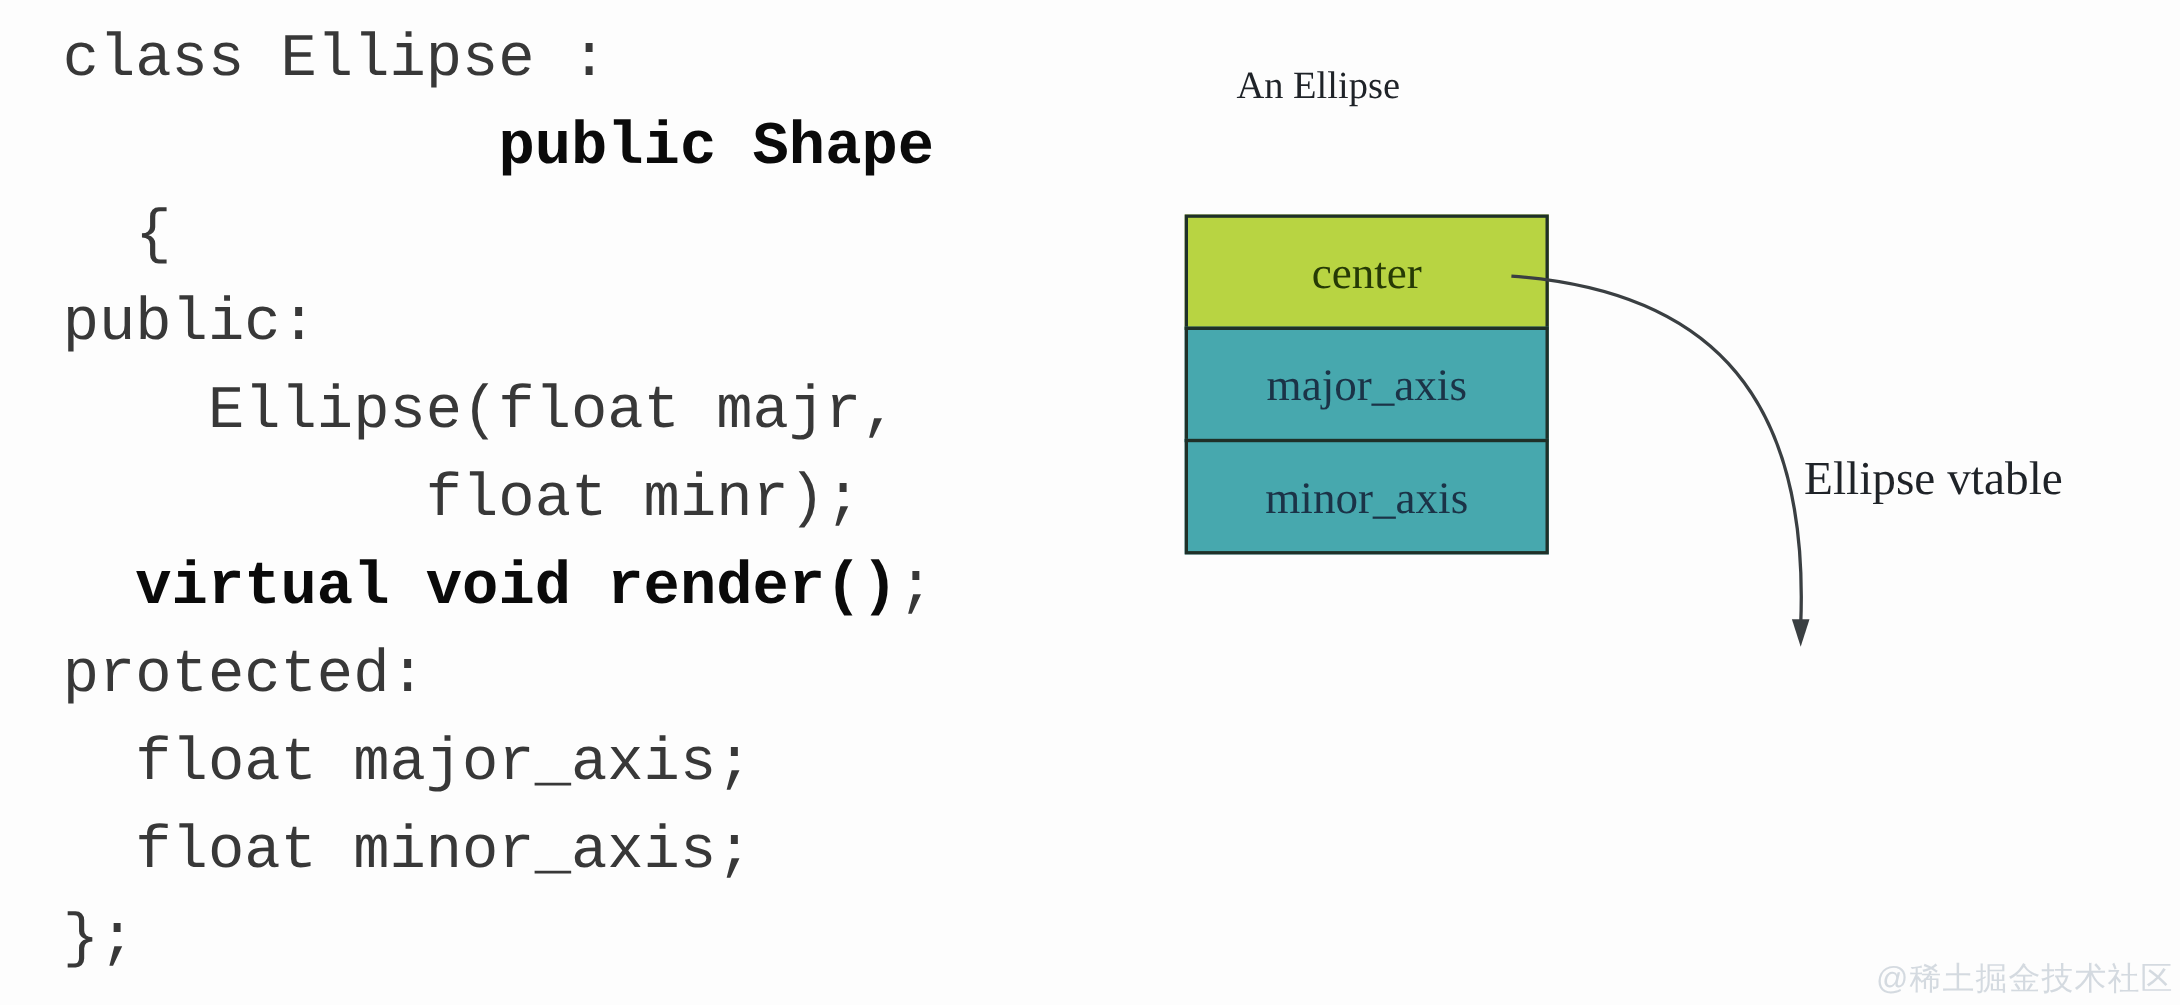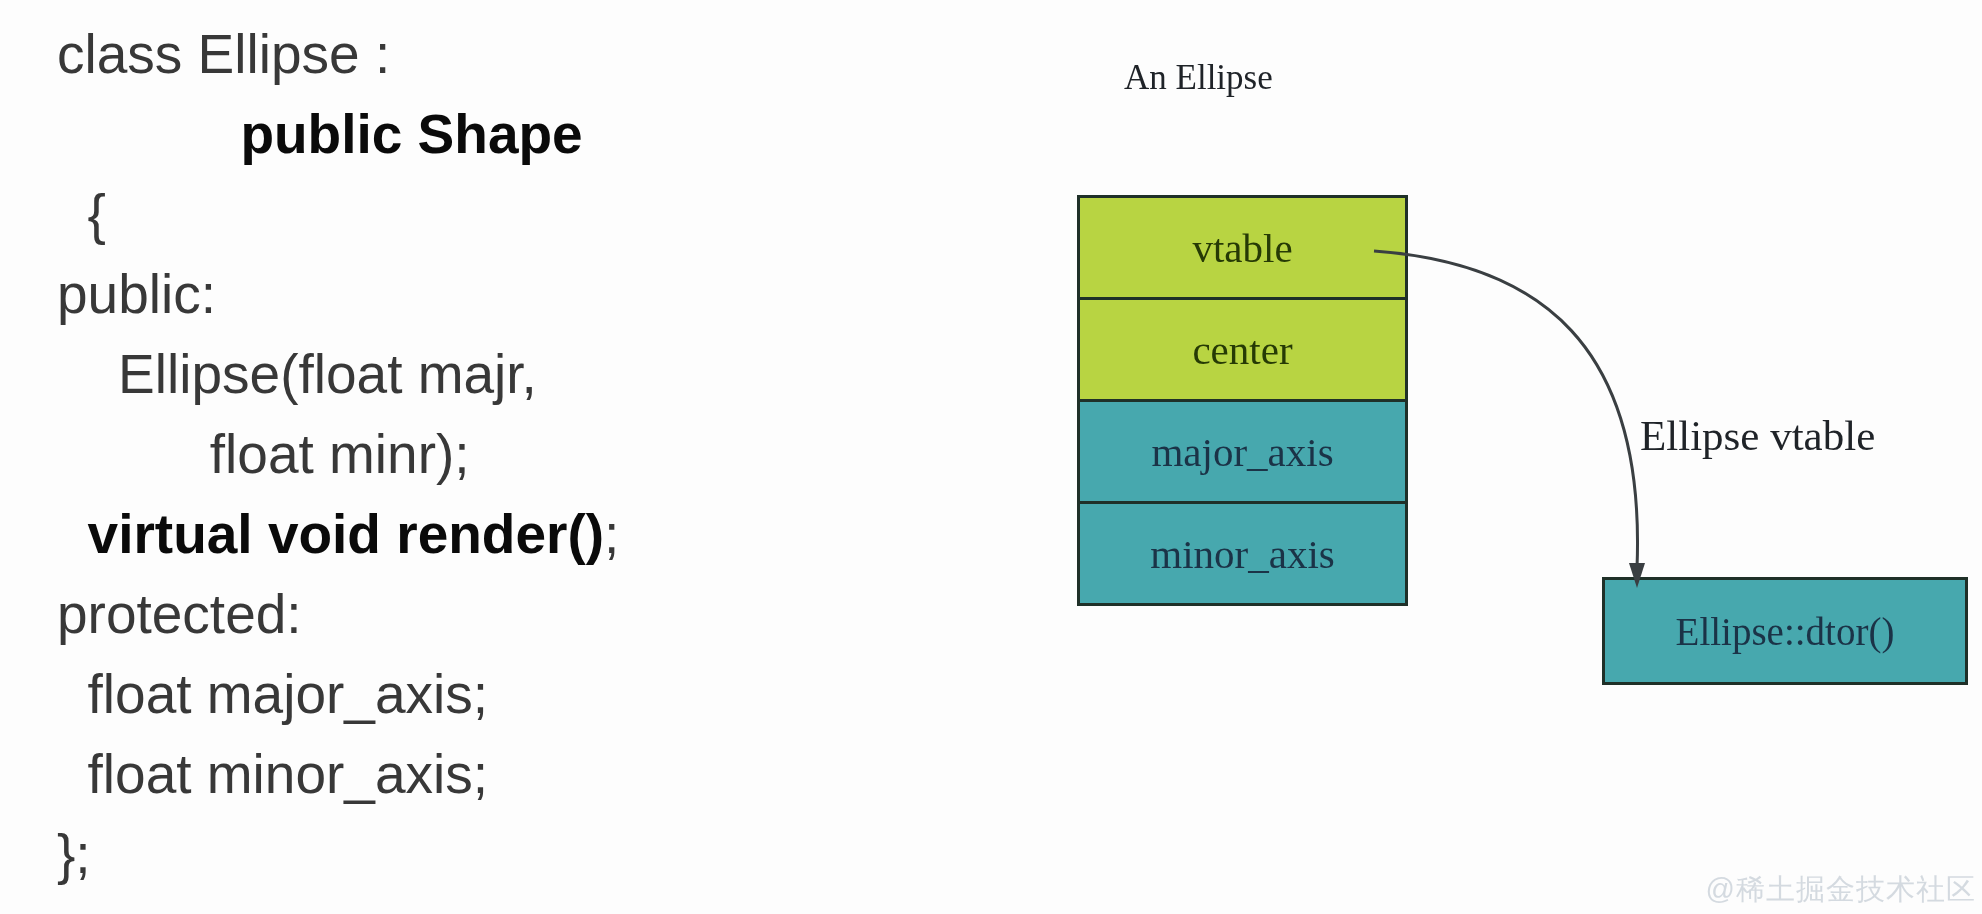--- a/index.html
+++ b/index.html
@@ -6,21 +6,21 @@
   .canvas{
     position:relative;
     width:1982px;height:914px;
     background:#fdfdfd;
     overflow:hidden;
     font-family:"Liberation Serif", serif;
   }
   
   #code-pane{
     position:absolute;left:57px;top:14px;
-    font-family:Liberation Sans, sans-serif;
+    font-family:Liberation Mono, monospace;
     font-size:55px;line-height:80px;
     color:#383838;
     white-space:pre;
   }
   .code-line{height:80px;}
   .code-line .b{font-weight:bold;color:#0a0a0a;}
   
   .diagram-label{
     position:absolute;
     color:#1f2328;
@@ -60,39 +60,33 @@
 <body>
 
 <div class="canvas">
 
   <div id="code-pane"><div class="code-line"><span>class Ellipse :</span></div><div class="code-line"><span>            </span><span class="b">public Shape</span></div><div class="code-line"><span>  {</span></div><div class="code-line"><span>public:</span></div><div class="code-line"><span>    Ellipse(float majr,</span></div><div class="code-line"><span>          float minr);</span></div><div class="code-line"><span>  </span><span class="b">virtual void render()</span><span>;</span></div><div class="code-line"><span>protected:</span></div><div class="code-line"><span>  float major_axis;</span></div><div class="code-line"><span>  float minor_axis;</span></div><div class="code-line"><span>};</span></div></div>
 
   <div class="diagram-label" id="label-an-ellipse">An Ellipse</div>
 
   <div class="stack" id="memory-stack">
       <div class="mrow green">
-        <span>vtable</span>
-      </div>
-      <div class="mrow green">
         <span>center</span>
       </div>
       <div class="mrow teal">
         <span>major_axis</span>
       </div>
       <div class="mrow teal">
         <span>minor_axis</span>
       </div>
     </div>
 
   <div class="diagram-label" id="label-ellipse-vtable">Ellipse vtable</div>
 
   <div class="stack" id="vtable-stack">
-      <div class="mrow teal">
-        <span>Ellipse::dtor()</span>
-      </div>
     </div>
 
   <svg id="arrow-svg" width="1982" height="914" viewBox="0 0 1982 914">
     <path d="M 1374 251 C 1540 263, 1646 345, 1637 568" fill="none" stroke="var(--arrow)" stroke-width="3"></path>
     <polygon points="1629,563 1645,563 1637,588" fill="var(--arrow)"></polygon>
   </svg>
 
   <div id="watermark">@稀土掘金技术社区</div>
 
 </div>

